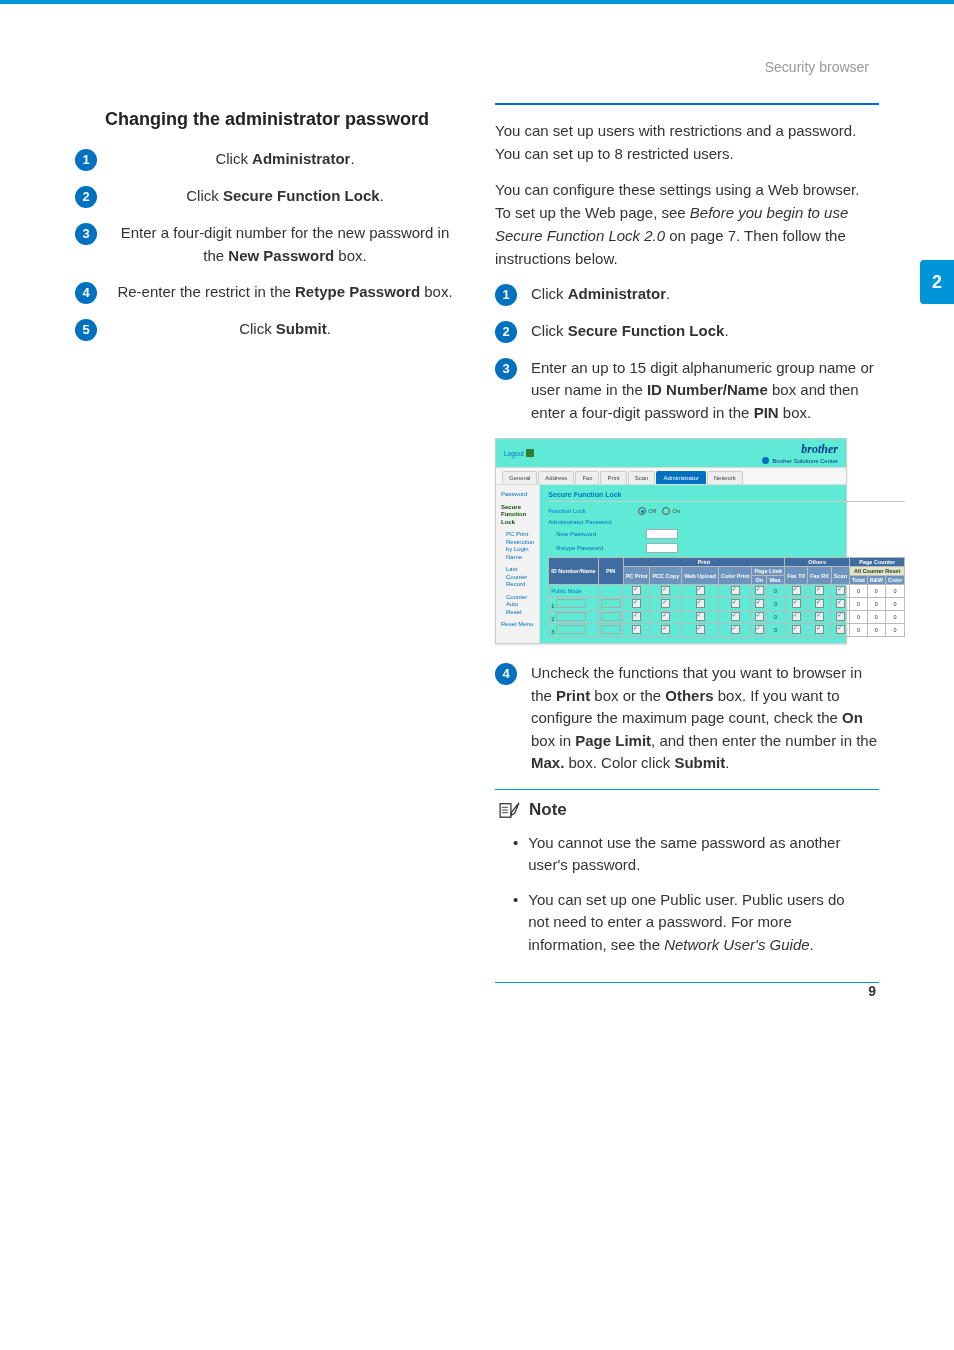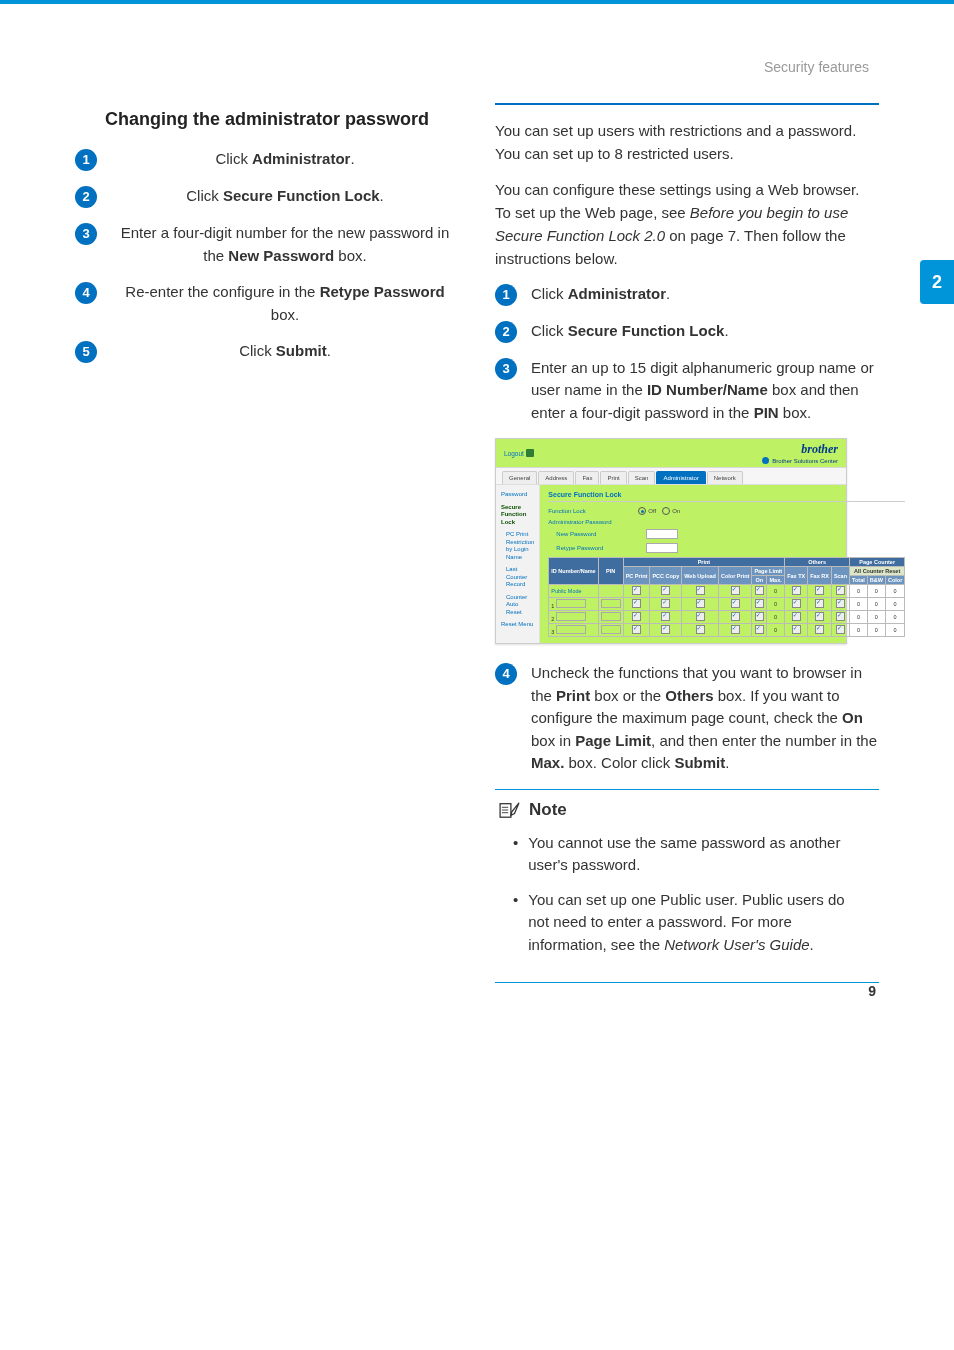--- a/index.html
+++ b/index.html
@@ -94,21 +94,21 @@
     justify-content: center;
     font-size: 18px;
     font-weight: bold;
     border-radius: 4px 0 0 4px;
   }
   .screenshot-box {
     width: 350px;
     border: 1px solid #ccc;
     margin: 8px 0 18px 0;
     box-shadow: 0 1px 2px rgba(0,0,0,0.12);
-    background: #bef264;
+    background: #5eead4;
     font-size: 6.5px;
   }
   .sshot-top {
     display: flex;
     justify-content: space-between;
     align-items: center;
     padding: 3px 8px;
     border-bottom: 1px solid #d8d8d8;
   }
   .sshot-logout { color: #0070c0; display: flex; align-items: center; gap: 2px; }
@@ -193,21 +193,21 @@
     font-size: 14px;
   }
   b{font-weight:bold;}
   i{font-style:italic;}
 </style>
 </head>
 <body>
 
 <div class="page">
   <div class="page-header">
-    <span>Security features</span>
+    <span>Security browser</span>
   </div>
 
   <div class="side-tab">
     <span>2</span>
   </div>
 
   <div class="columns">
 
     <div class="col left-col">
       <h3 class="h3-small">Changing the administrator password</h3>
@@ -226,21 +226,21 @@
         </li>
         <li>
           <span class="step-badge">3</span>
           <span class="step-text">
             <span>Enter a four-digit number for the new password in the </span><b>New Password</b><span> box.</span>
           </span>
         </li>
         <li>
           <span class="step-badge">4</span>
           <span class="step-text">
-            <span>Re-enter the configure in the </span><b>Retype Password</b><span> box.</span>
+            <span>Re-enter the restrict in the </span><b>Retype Password</b><span> box.</span>
           </span>
         </li>
         <li>
           <span class="step-badge">5</span>
           <span class="step-text">
             <span>Click </span><b>Submit</b><span>.</span>
           </span>
         </li>
       </ul>
     </div>

